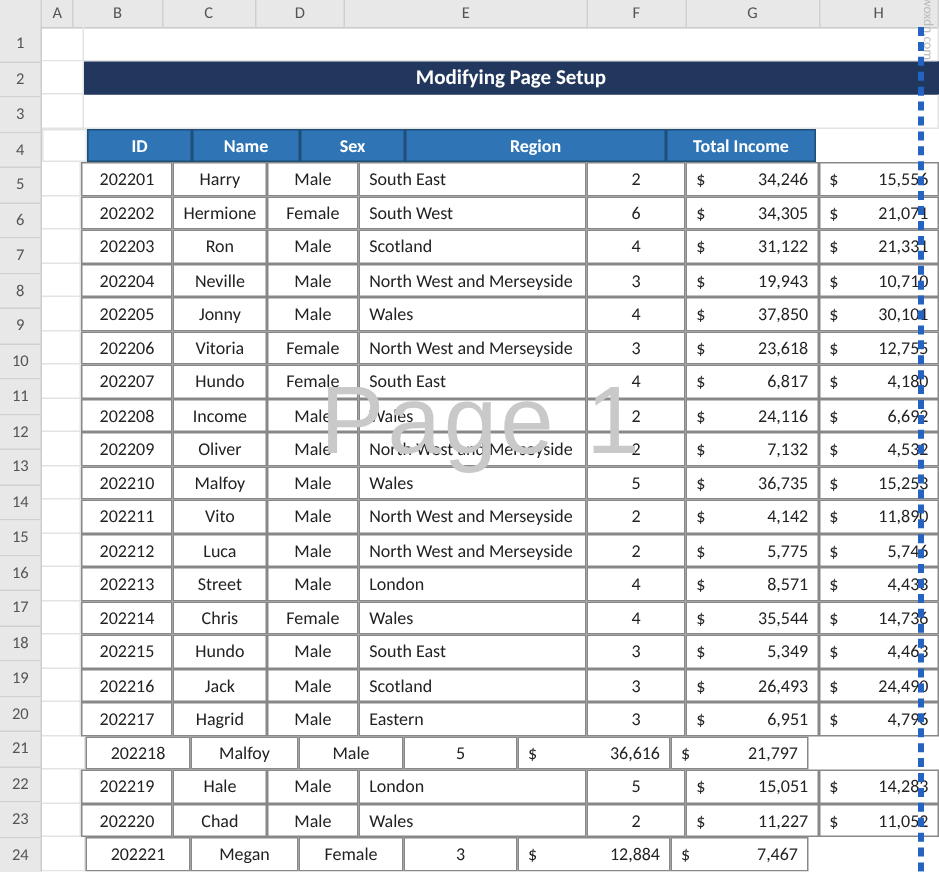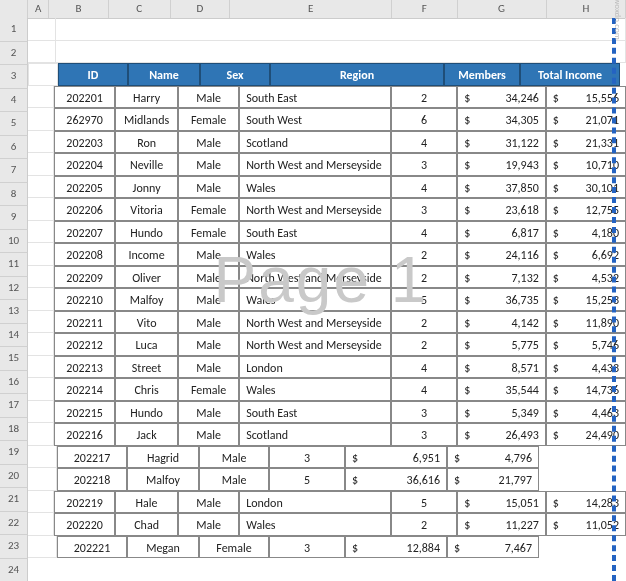--- a/index.html
+++ b/index.html
@@ -71,51 +71,54 @@
       <div class="rh">24</div>
     </div>
 
   <div class="grid">
 
     <div class="row">
       <div class="cell" style="width:20px"></div>
       <div class="cell" style="width:582px"></div>
     </div>
 
+    <div class="row title-row">
+      <div class="cell" style="width:20px;background:#fff;border-color:#e3e3e3"></div>
+      <div class="cell" style="width:582px">Modifying Page Setup</div>
+    </div>
 
     <div class="row">
       <div class="cell" style="width:20px"></div>
       <div class="cell" style="width:582px"></div>
     </div>
 
     <div class="row head-row">
       <div class="cell" style="width:20px;background:#fff;border:1px solid #e3e3e3"></div>
       <div class="cell" style="width:60px">ID</div>
       <div class="cell" style="width:62px">Name</div>
       <div class="cell" style="width:60px">Sex</div>
       <div class="cell" style="width:164px">Region</div>
-      <div class="cell" style="width:66px">Members</div>
       <div class="cell" style="width:90px">Total Income</div>
     </div>
 
     <div id="datarows">
         <div class="row data-row">
           <div class="cell" style="width:20px"></div>
           <div class="cell b c-id" style="width:60px">202201</div>
           <div class="cell b c-name" style="width:62px">Harry</div>
           <div class="cell b c-sex" style="width:60px">Male</div>
           <div class="cell b c-region" style="width:164px">South East</div>
           <div class="cell b c-members" style="width:66px">2</div>
           <div class="cell b c-income" style="width:90px"><span class="cur">$</span>34,246</div>
           <div class="cell b c-costs" style="width:80px"><span class="cur">$</span>15,556</div>
         </div>
         <div class="row data-row">
           <div class="cell" style="width:20px"></div>
-          <div class="cell b c-id" style="width:60px">262970</div>
-          <div class="cell b c-name" style="width:62px">Midlands</div>
+          <div class="cell b c-id" style="width:60px">202202</div>
+          <div class="cell b c-name" style="width:62px">Hermione</div>
           <div class="cell b c-sex" style="width:60px">Female</div>
           <div class="cell b c-region" style="width:164px">South West</div>
           <div class="cell b c-members" style="width:66px">6</div>
           <div class="cell b c-income" style="width:90px"><span class="cur">$</span>34,305</div>
           <div class="cell b c-costs" style="width:80px"><span class="cur">$</span>21,071</div>
         </div>
         <div class="row data-row">
           <div class="cell" style="width:20px"></div>
           <div class="cell b c-id" style="width:60px">202203</div>
           <div class="cell b c-name" style="width:62px">Ron</div>
@@ -253,20 +256,21 @@
           <div class="cell b c-region" style="width:164px">Scotland</div>
           <div class="cell b c-members" style="width:66px">3</div>
           <div class="cell b c-income" style="width:90px"><span class="cur">$</span>26,493</div>
           <div class="cell b c-costs" style="width:80px"><span class="cur">$</span>24,490</div>
         </div>
         <div class="row data-row">
           <div class="cell" style="width:20px"></div>
           <div class="cell b c-id" style="width:60px">202217</div>
           <div class="cell b c-name" style="width:62px">Hagrid</div>
           <div class="cell b c-sex" style="width:60px">Male</div>
+          <div class="cell b c-region" style="width:164px">Eastern</div>
           <div class="cell b c-members" style="width:66px">3</div>
           <div class="cell b c-income" style="width:90px"><span class="cur">$</span>6,951</div>
           <div class="cell b c-costs" style="width:80px"><span class="cur">$</span>4,796</div>
         </div>
         <div class="row data-row">
           <div class="cell" style="width:20px"></div>
           <div class="cell b c-id" style="width:60px">202218</div>
           <div class="cell b c-name" style="width:62px">Malfoy</div>
           <div class="cell b c-sex" style="width:60px">Male</div>
           <div class="cell b c-members" style="width:66px">5</div>

